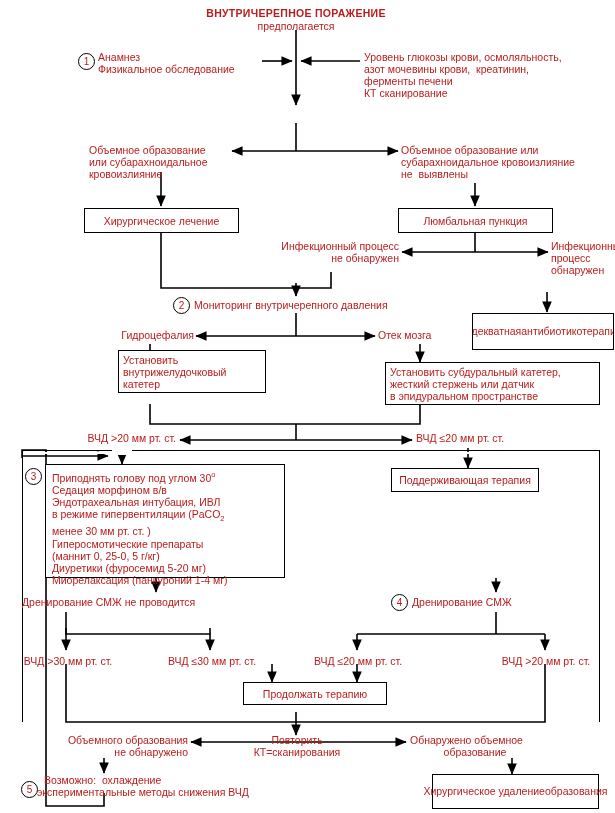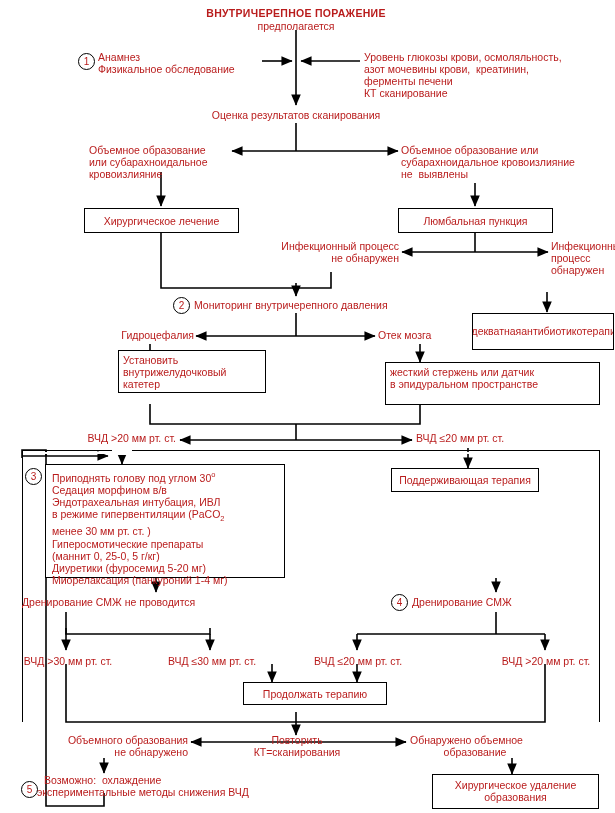--- a/index.html
+++ b/index.html
@@ -132,21 +132,20 @@
 
   <div class="marker" style="left:78px;top:53px;">1</div>
   <div class="t" style="left:98px;top:52px;">Анамнез</div>
   <div class="t" style="left:98px;top:64px;">Физикальное обследование</div>
 
   <div class="t" style="left:364px;top:52px;">Уровень глюкозы крови, осмоляльность,</div>
   <div class="t" style="left:364px;top:64px;">азот мочевины крови,  креатинин,</div>
   <div class="t" style="left:364px;top:76px;">ферменты печени</div>
   <div class="t" style="left:364px;top:88px;">КТ сканирование</div>
 
-  <div class="t ctr" style="left:186px;top:110px;width:220px;">Оценка результатов сканирования</div>
 
   <div class="t" style="left:89px;top:145px;">Объемное образование</div>
   <div class="t" style="left:89px;top:157px;">или субарахноидальное</div>
   <div class="t" style="left:89px;top:169px;">кровоизлияние</div>
 
   <div class="t" style="left:401px;top:145px;text-align:center;">Объемное образование или</div>
   <div class="t" style="left:401px;top:157px;">субарахноидальное кровоизлияние</div>
   <div class="t" style="left:401px;top:169px;">не  выявлены</div>
 
   <div class="box" style="left:84px;top:208px;width:155px;height:25px;">Хирургическое лечение</div>
@@ -172,20 +171,21 @@
   <div class="t rt" style="left:110px;top:330px;width:84px;">Гидроцефалия</div>
   <div class="t" style="left:378px;top:330px;">Отек мозга</div>
 
   <div class="boxL" style="left:118px;top:350px;width:148px;height:43px;">
     <div>Установить</div>
     <div>внутрижелудочковый</div>
     <div>катетер</div>
   </div>
 
   <div class="boxL" style="left:385px;top:362px;width:215px;height:43px;">
+    <div>Установить субдуральный катетер,</div>
     <div>жесткий стержень или датчик</div>
     <div>в   эпидуральном пространстве</div>
   </div>
 
   <div class="t rt" style="left:70px;top:433px;width:106px;">ВЧД &gt;20 мм рт. ст.</div>
   <div class="t" style="left:416px;top:433px;">ВЧД ≤20 мм рт. ст.</div>
 
   <div class="frame" style="left:22px;top:450px;width:578px;height:272px;border-top:1.6px solid #000;
               border-left:1.6px solid #000;border-right:1.6px solid #000;border-bottom:none;"></div>
 
@@ -230,18 +230,18 @@
   <div class="t rt" style="left:18px;top:747px;width:170px;">не обнаружено</div>
 
   <div class="t" style="left:410px;top:735px;">Обнаружено объемное</div>
   <div class="t ctr" style="left:410px;top:747px;width:130px;">образование</div>
 
   <div class="marker" style="left:21px;top:781px;">5</div>
   <div class="t" style="left:44px;top:775px;">Возможно:  охлаждение</div>
   <div class="t" style="left:37px;top:787px;">экспериментальные методы снижения ВЧД</div>
 
   <div style="position:absolute;left:432px;top:774px;width:165px;height:33px;border:1.6px solid #000;
-              background:#fff;display:flex;flex-direction:column;align-items:center;justify-content:center;">
+              background:#fff;display:flex;flex-direction:row;align-items:center;justify-content:center;">
     <span class="t" style="position:static;">Хирургическое удаление</span>
     <span class="t" style="position:static;">образования</span>
   </div>
 
 </div>
 
 </body></html>

